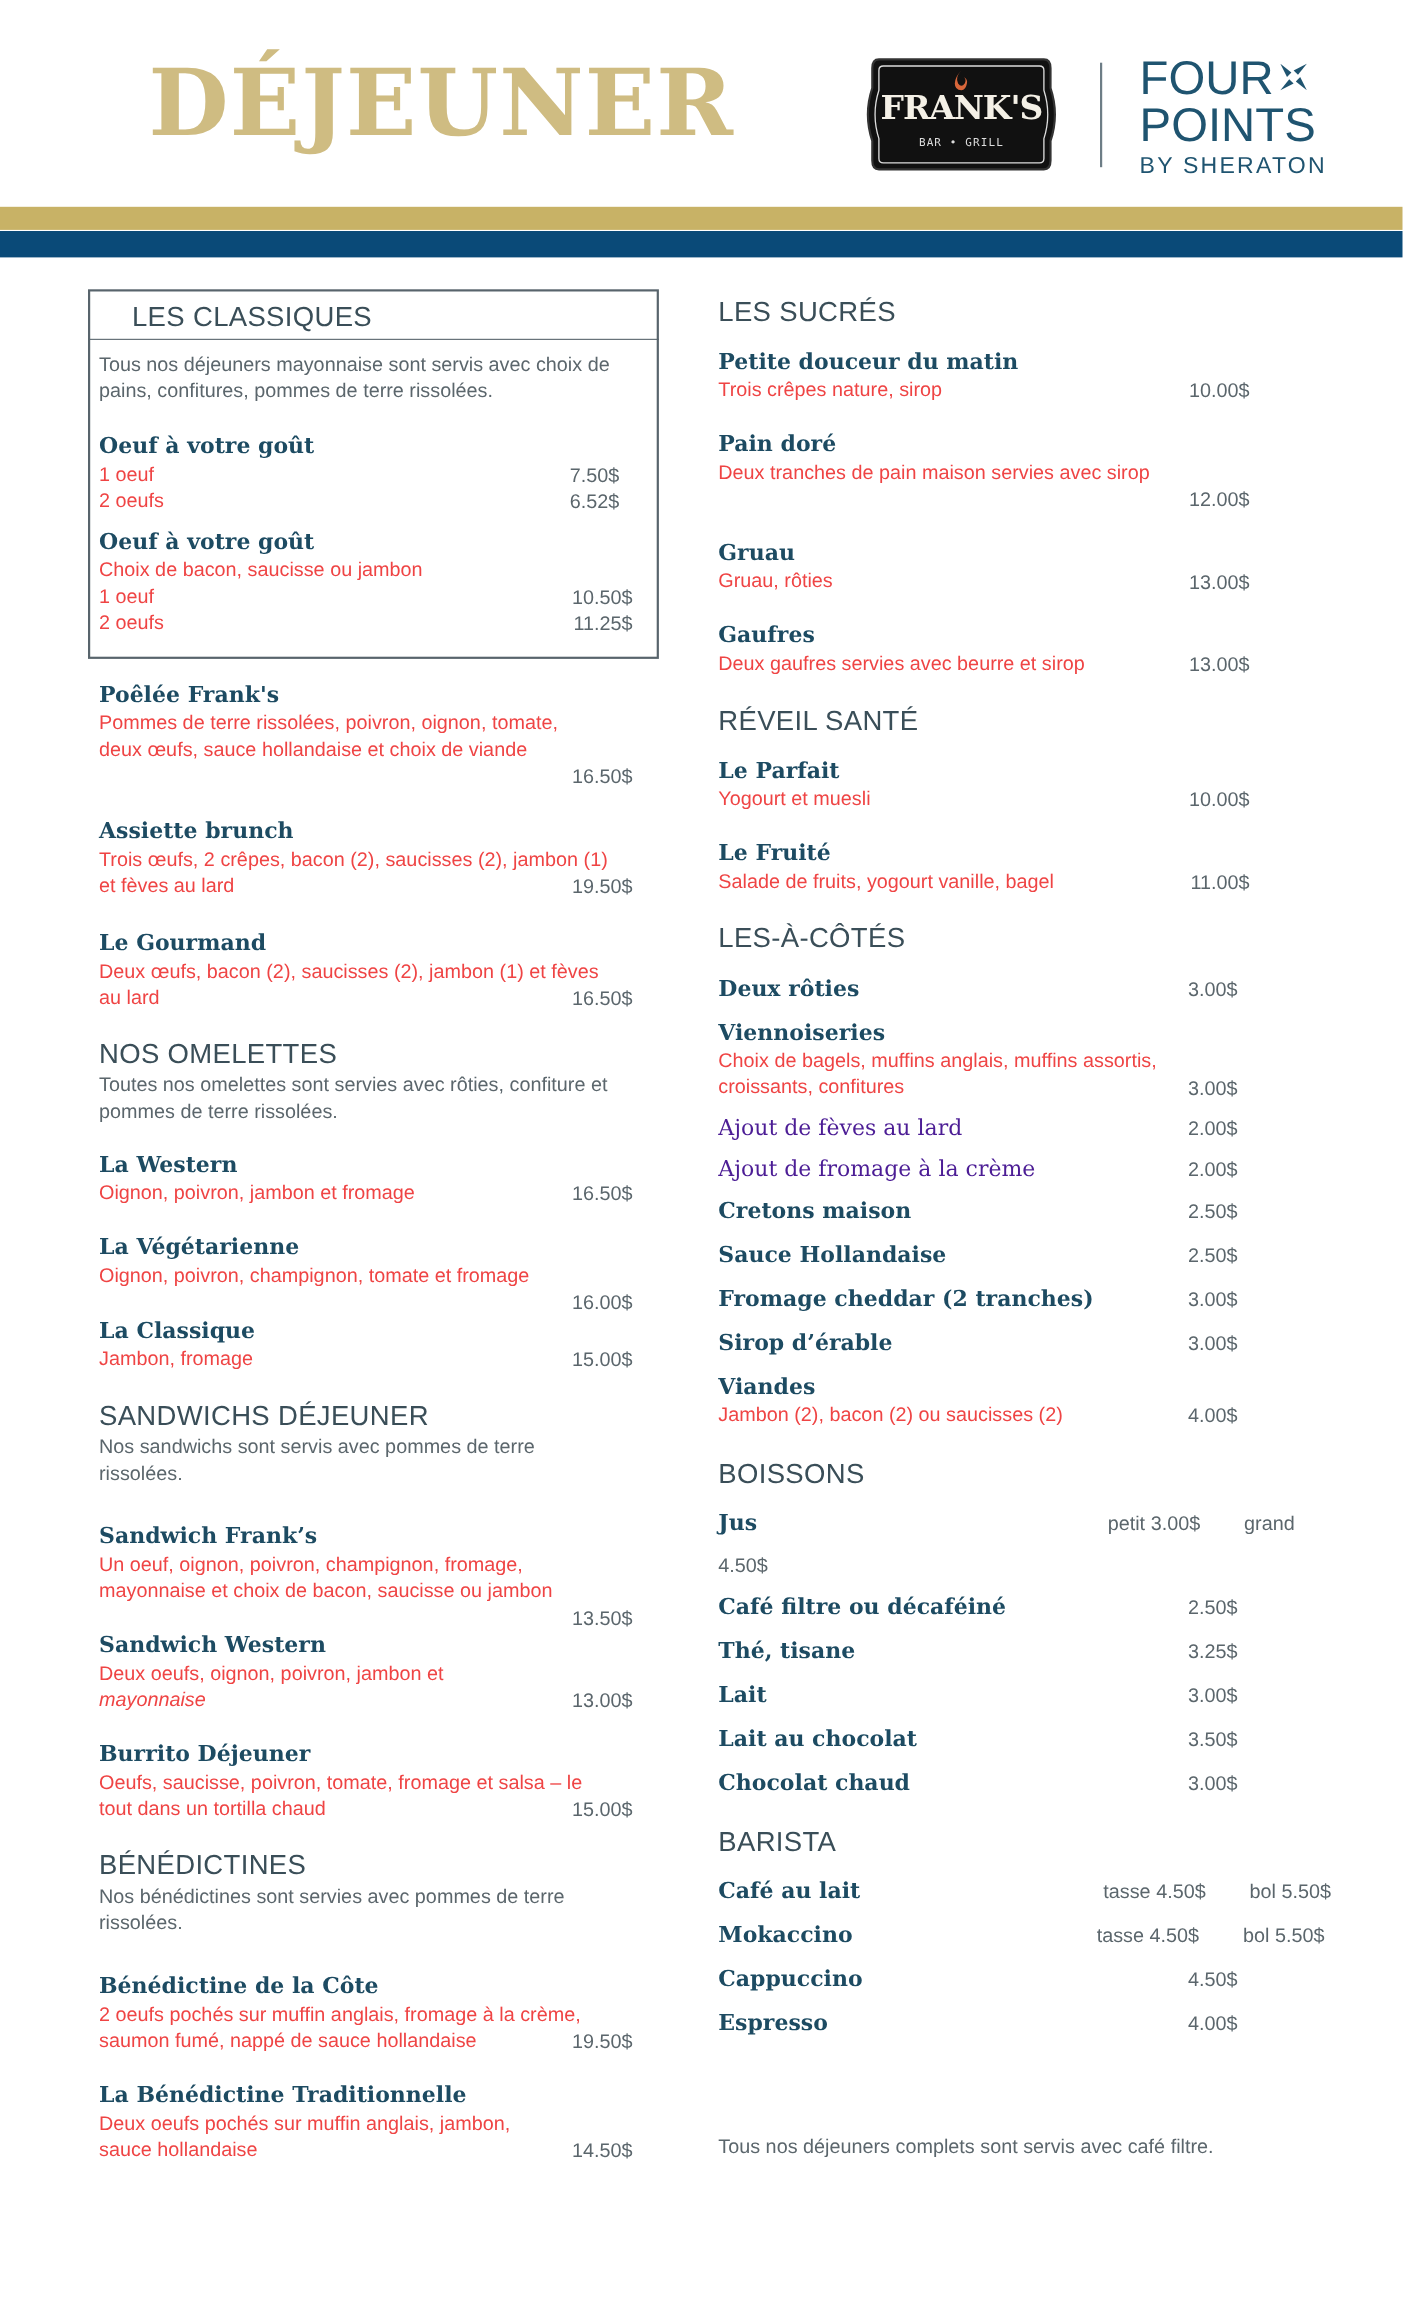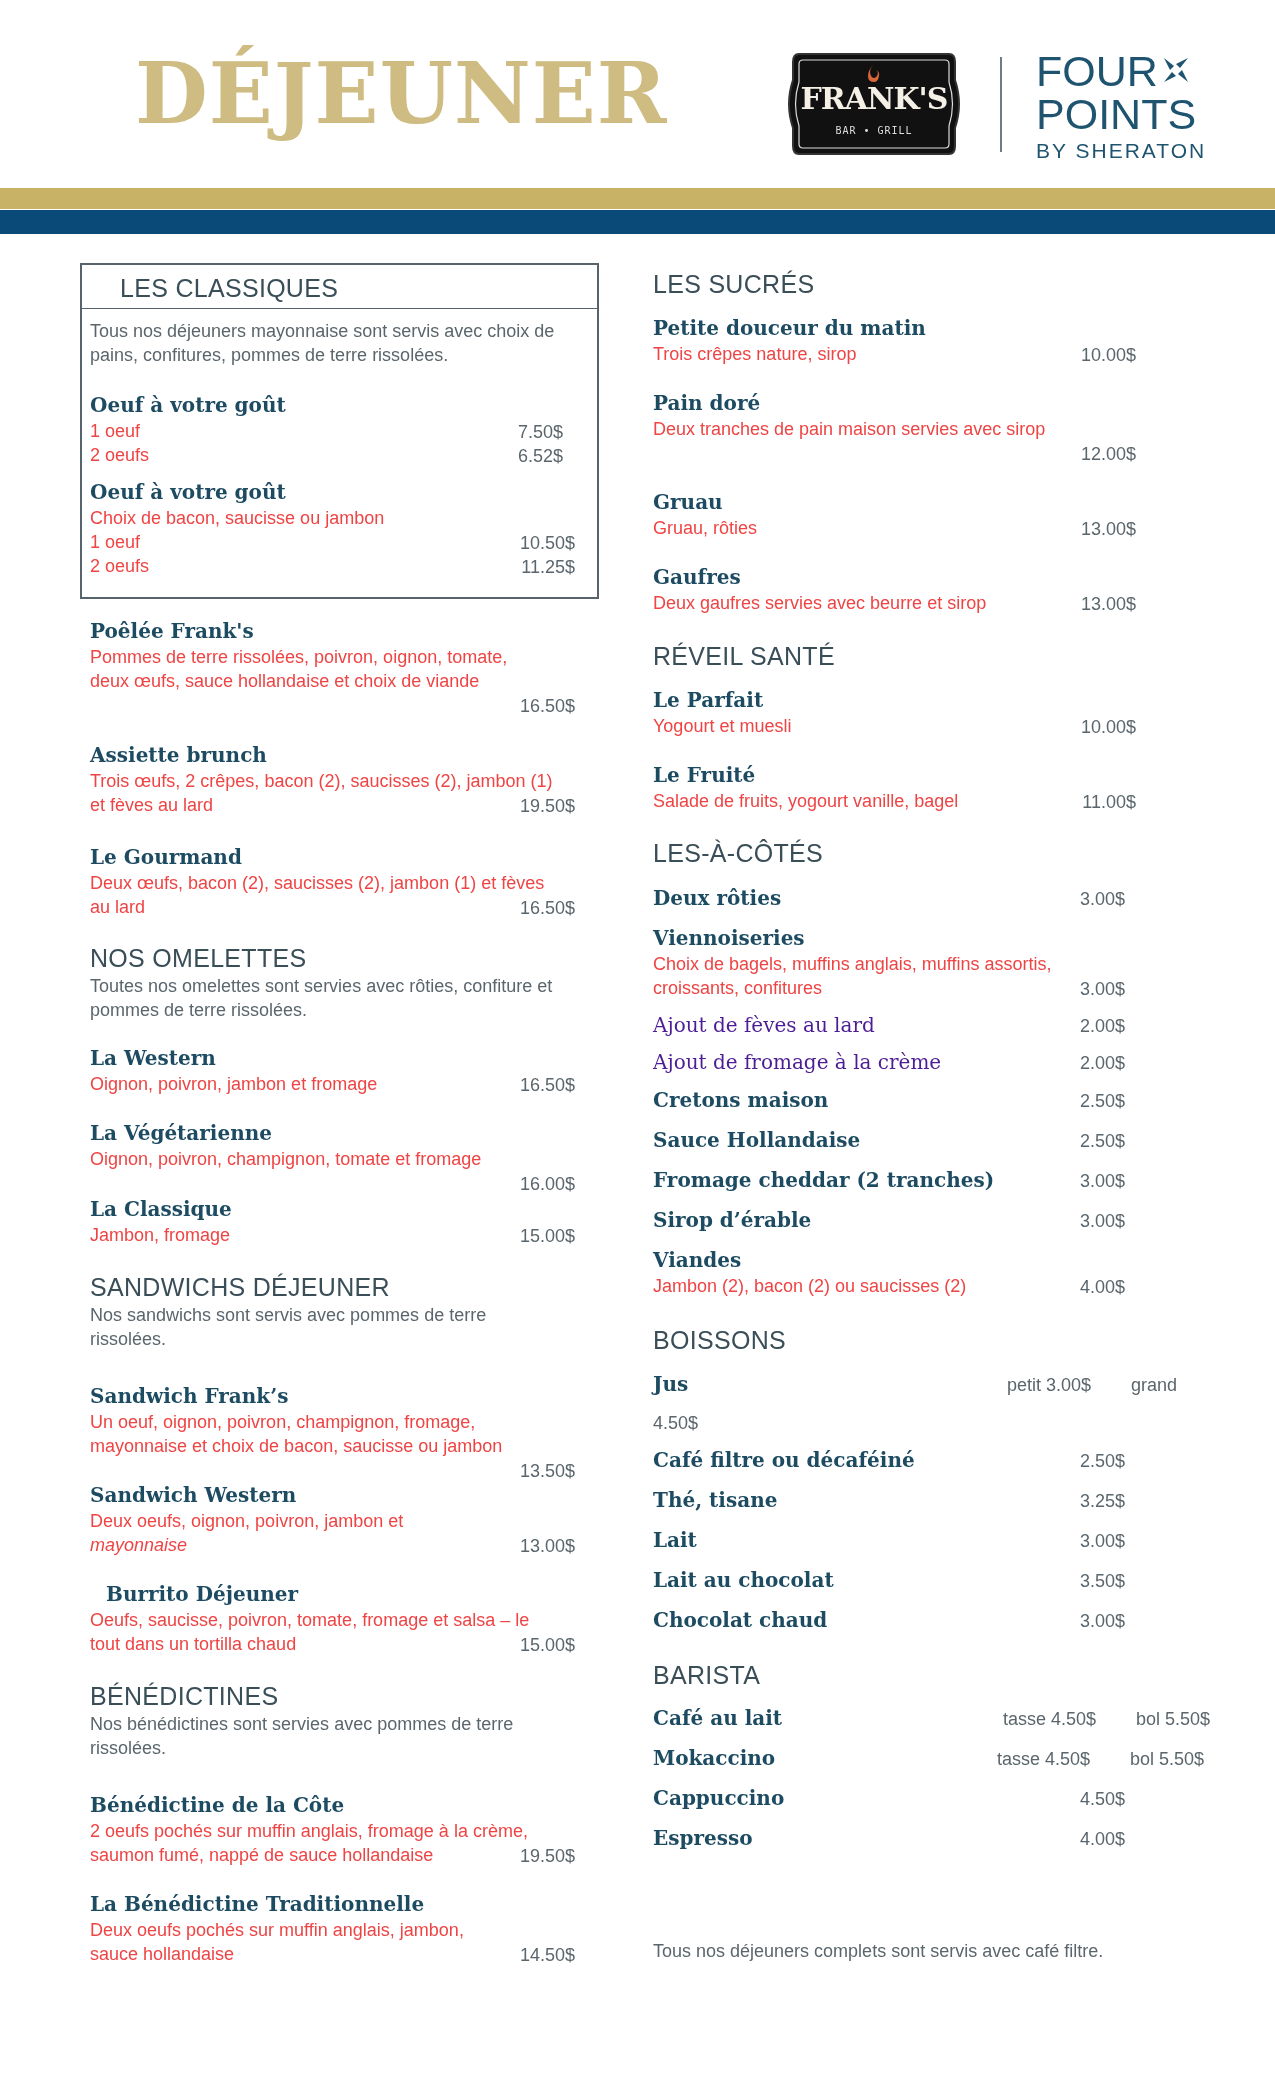--- a/index.html
+++ b/index.html
@@ -113,21 +113,21 @@
 <div class="abs name" style="left:90px;top:1386px;">Sandwich Frank’s</div>
 <div class="abs desc" style="left:90px;top:1410px;">Un oeuf, oignon, poivron, champignon, fromage,</div>
 <div class="abs desc" style="left:90px;top:1434px;">mayonnaise et choix de bacon, saucisse ou jambon</div>
 <div class="abs price lp" style="top:1462px;">13.50$</div>
 
 <div class="abs name" style="left:90px;top:1485px;">Sandwich Western</div>
 <div class="abs desc" style="left:90px;top:1509px;">Deux oeufs, oignon, poivron, jambon et</div>
 <div class="abs desc" style="left:90px;top:1533px;font-style:italic;">mayonnaise</div>
 <div class="abs price lp" style="top:1537px;">13.00$</div>
 
-<div class="abs name" style="left:90px;top:1584px;margin-left:16px;">Burrito Déjeuner</div>
+<div class="abs name" style="left:90px;top:1584px;">Burrito Déjeuner</div>
 <div class="abs desc" style="left:90px;top:1608px;">Oeufs, saucisse, poivron, tomate, fromage et salsa – le</div>
 <div class="abs desc" style="left:90px;top:1632px;">tout dans un tortilla chaud</div>
 <div class="abs price lp" style="top:1636px;">15.00$</div>
 
 <div class="abs sec" style="left:90px;top:1684px;">BÉNÉDICTINES</div>
 <div class="abs note" style="left:90px;top:1712px;">Nos bénédictines sont servies avec pommes de terre</div>
 <div class="abs note" style="left:90px;top:1736px;">rissolées.</div>
 
 <div class="abs name" style="left:90px;top:1795px;">Bénédictine de la Côte</div>
 <div class="abs desc" style="left:90px;top:1819px;">2 oeufs pochés sur muffin anglais, fromage à la crème,</div>

